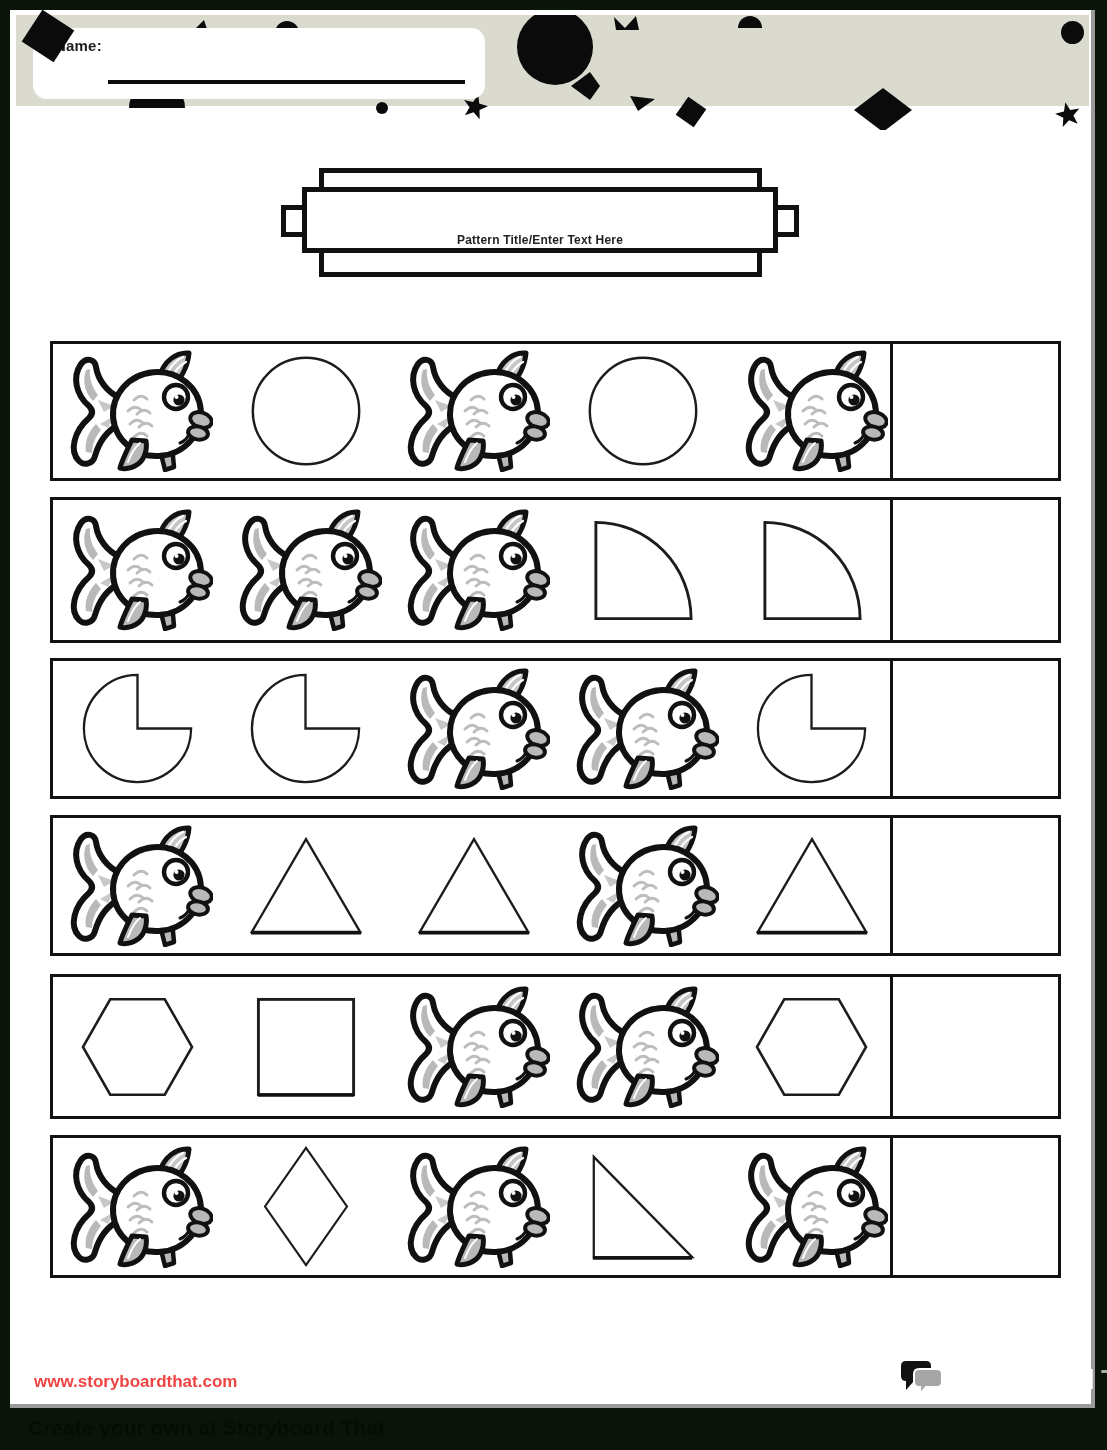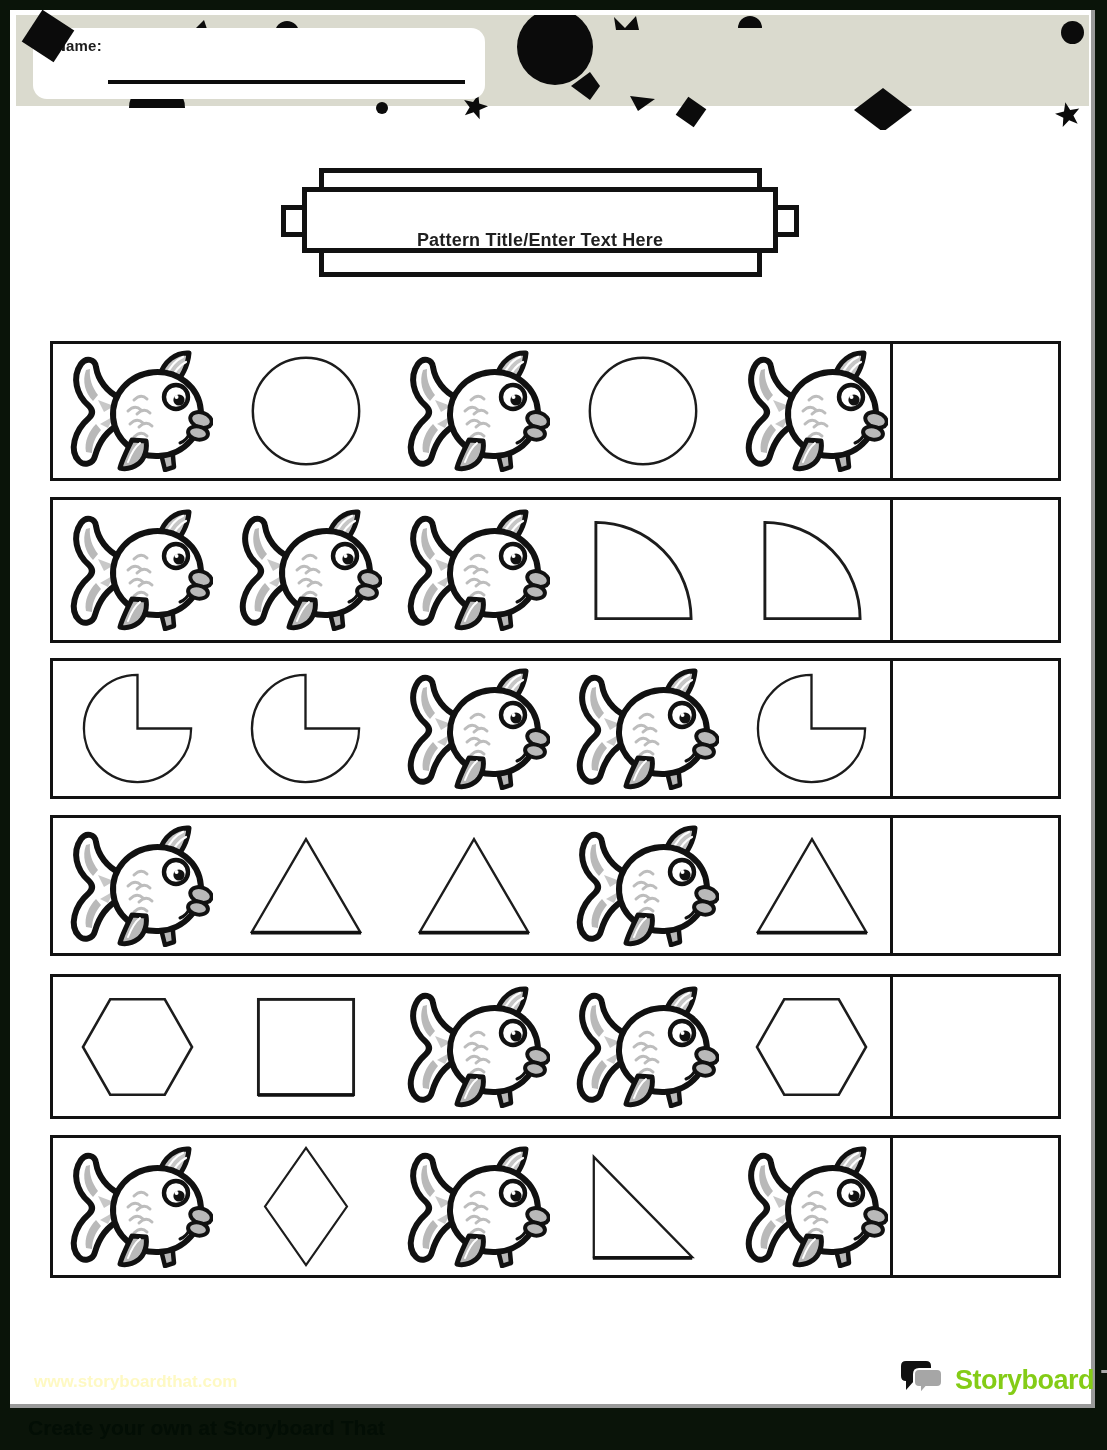--- a/index.html
+++ b/index.html
@@ -24,30 +24,30 @@
                  transform:rotate(33deg);}
   .corner-circle{position:absolute;left:1061px;top:21px;width:23px;height:23px;background:#0b0b0b;
                  border-radius:50%;}
   
   .b-back{position:absolute;left:319px;top:168px;width:443px;height:109px;background:#fff;
           border:5px solid #111;}
   .b-tab{position:absolute;top:205px;width:40px;height:32px;background:#fff;border:5px solid #111;}
   .b-tab-l{left:281px;} .b-tab-r{left:759px;}
   .b-front{position:absolute;left:302px;top:187px;width:476px;height:66px;background:#fff;
            border:5px solid #111;display:flex;align-items:center;justify-content:center;}
-  .b-front span{font-weight:bold;font-size:18px;color:#1f1f1f;letter-spacing:.2px;margin-top:40px;}
+  .b-front span{font-weight:bold;font-size:12px;color:#1f1f1f;letter-spacing:.2px;margin-top:40px;}
   
   .prow{position:absolute;left:50px;width:1011px;border:3px solid #121212;background:#fff;}
   .prow-items{position:absolute;left:0;top:0;bottom:0;width:843px;display:flex;}
   .cell{flex:1;display:flex;align-items:center;justify-content:center;}
   .answer{position:absolute;right:0;top:0;bottom:0;width:168px;border-left:3px solid #121212;background:#fff;}
   
-  .site{position:absolute;left:34px;top:1372px;font-size:17px;font-weight:bold;color:#fef9c3;}
+  .site{position:absolute;left:34px;top:1372px;font-size:17px;font-weight:bold;color:#ef4444;}
   .logo{position:absolute;left:900px;top:1358px;height:44px;display:flex;align-items:center;gap:7px;}
-  .logo-a{font-size:27px;font-weight:600;color:#84cc16;letter-spacing:-.5px;}
+  .logo-a{font-size:27px;font-weight:600;color:#ffffff;letter-spacing:-.5px;}
   .logo-b{font-size:27px;font-weight:600;color:#a8a8a8;letter-spacing:-.5px;}
   .bottombar{position:absolute;left:0;right:0;bottom:0;height:38px;background:#0a1409;}
   .bottombar span{position:absolute;left:28px;top:4px;font-size:21px;font-weight:bold;color:#030e05;}
   .decor-black{fill:#0b0b0b;}
 </style>
 </head>
 <body>
 
 <div class="stage">
 

